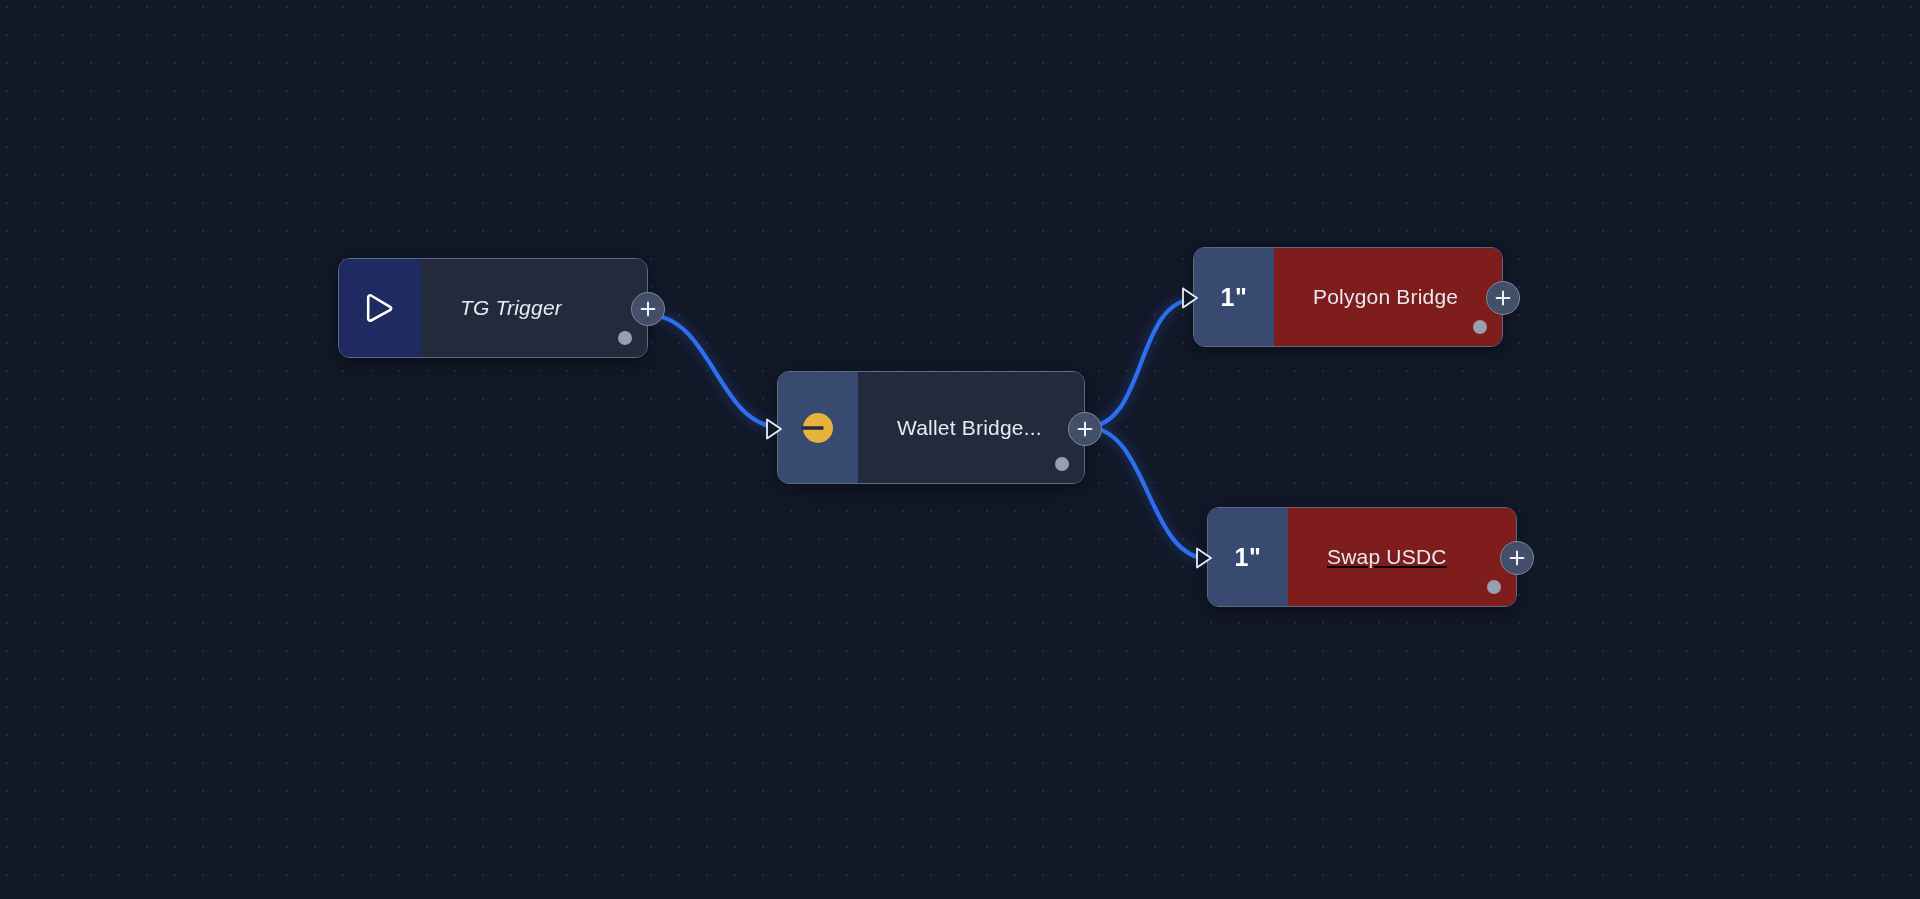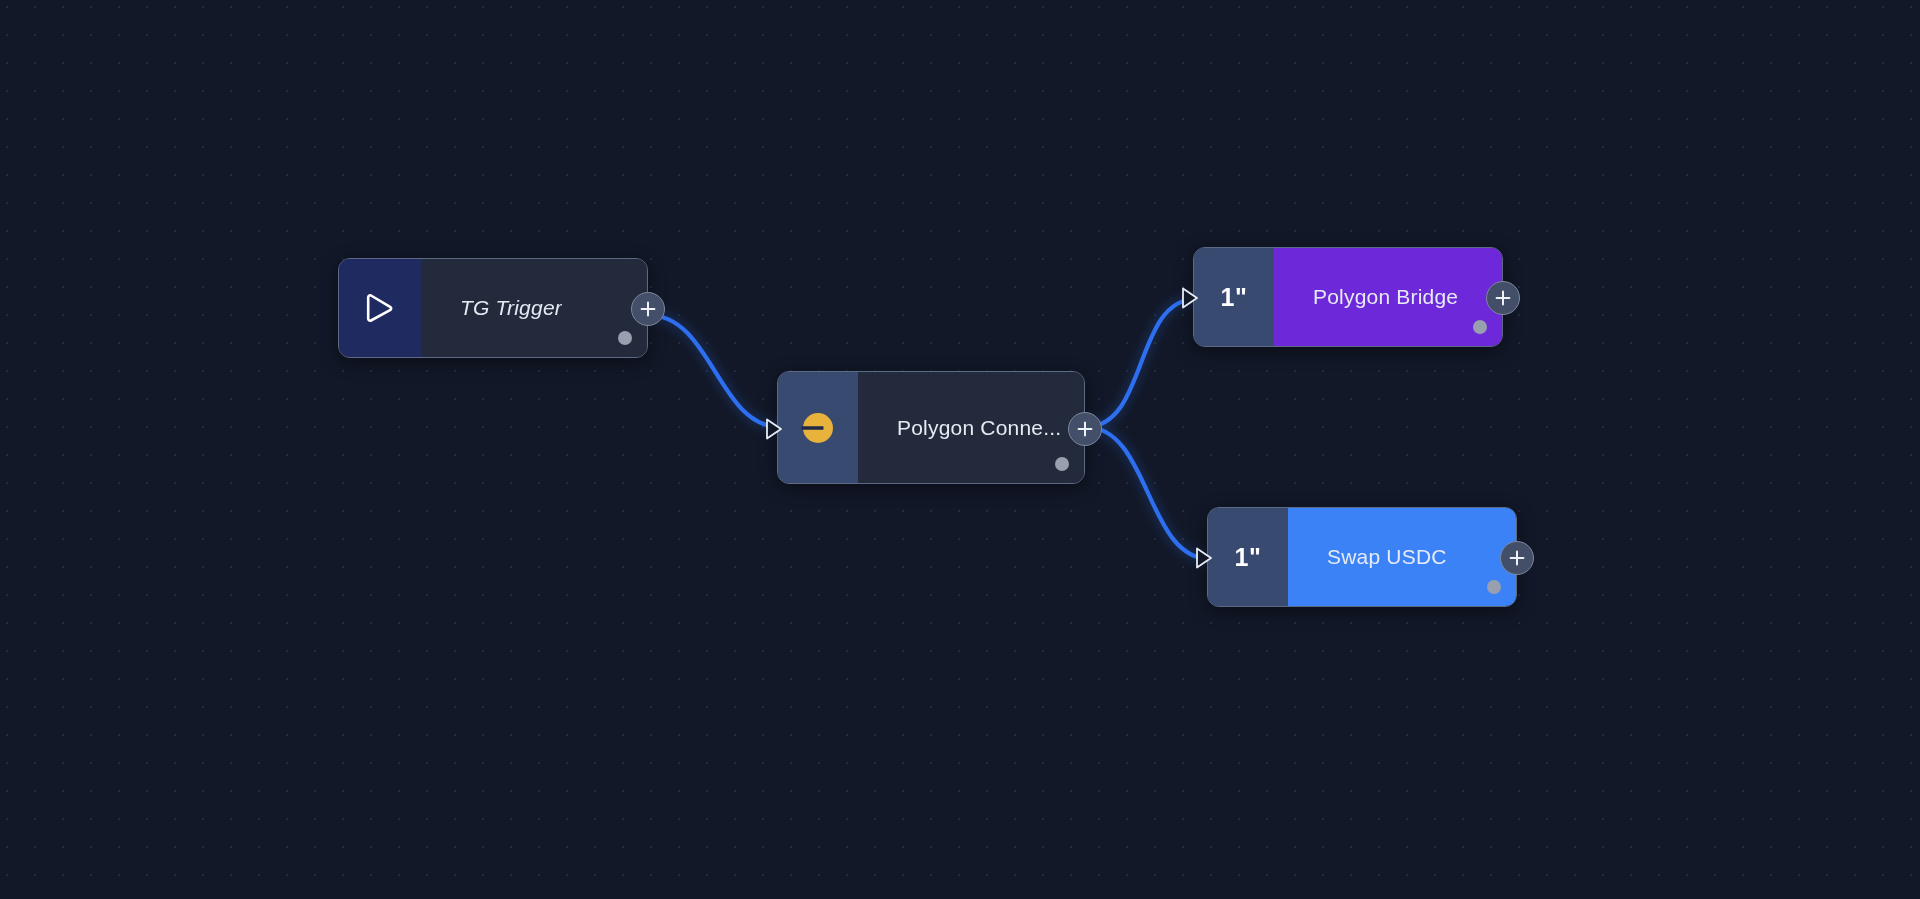--- a/index.html
+++ b/index.html
@@ -164,58 +164,58 @@
       <div class="node" style="left: 777px; top: 371px; width: 308px; height: 113px; border-color: rgb(93, 106, 133);">
         <div class="node-icon" style="width: 80px; background: rgb(57, 74, 113);">
           <span class="glyph-coin">
             <svg width="38" height="38" viewBox="0 0 38 38">
               <circle cx="19" cy="19" r="15" fill="#e8b33c"></circle>
               <rect x="2.5" y="17.2" width="22" height="3.6" rx="0.6" fill="#1f2a4a"></rect>
             </svg>
           </span>
         </div>
         <div class="node-body" style="background: rgb(34, 42, 60);">
-          <span class="node-label" style="color: rgb(230, 234, 243); margin-left: 39px;">Polygon Conne...</span>
+          <span class="node-label" style="color: rgb(230, 234, 243); margin-left: 39px;">Wallet Bridge...</span>
           <span class="status-dot" style="background: rgb(152, 160, 175); right: 15px; bottom: 12px;"></span>
         </div>
         <div class="port-add" style="background: rgb(67, 79, 104); border-color: rgb(125, 135, 156); right: -18px; top: 39.5px;">
           <svg width="16" height="16" viewBox="0 0 16 16">
             <path d="M8 1.6 V14.4 M1.6 8 H14.4" stroke="#eef1f7" stroke-width="2" stroke-linecap="round"></path>
           </svg>
         </div>
         <div class="port-in" style="left: -15px; top: 43.5px;">
           <svg width="22" height="26" viewBox="0 0 22 26">
             <path d="M4 3.5 L18 13 L4 22.5 Z" fill="#111827" stroke="#e9ecf4" stroke-width="1.8" stroke-linejoin="round"></path>
           </svg>
         </div>
       </div>
       <div class="node" style="left: 1193px; top: 247px; width: 310px; height: 100px; border-color: rgb(93, 106, 133);">
         <div class="node-icon" style="width: 80px; background: rgb(57, 74, 113);">
           <span class="glyph-oneinch">1"</span>
         </div>
-        <div class="node-body" style="background: #6d28d9;">
+        <div class="node-body" style="background: #7f1d1d;">
           <span class="node-label" style="color: rgb(230, 234, 243); margin-left: 39px;">Polygon Bridge</span>
           <span class="status-dot" style="background: rgb(152, 160, 175); right: 15px; bottom: 12px;"></span>
         </div>
         <div class="port-add" style="background: rgb(67, 79, 104); border-color: rgb(125, 135, 156); right: -18px; top: 33px;">
           <svg width="16" height="16" viewBox="0 0 16 16">
             <path d="M8 1.6 V14.4 M1.6 8 H14.4" stroke="#eef1f7" stroke-width="2" stroke-linecap="round"></path>
           </svg>
         </div>
         <div class="port-in" style="left: -15px; top: 37px;">
           <svg width="22" height="26" viewBox="0 0 22 26">
             <path d="M4 3.5 L18 13 L4 22.5 Z" fill="#111827" stroke="#e9ecf4" stroke-width="1.8" stroke-linejoin="round"></path>
           </svg>
         </div>
       </div>
       <div class="node" style="left: 1207px; top: 507px; width: 310px; height: 100px; border-color: rgb(93, 106, 133);">
         <div class="node-icon" style="width: 80px; background: rgb(57, 74, 113);">
           <span class="glyph-oneinch">1"</span>
         </div>
-        <div class="node-body" style="background: #3b82f6;">
+        <div class="node-body" style="background: #7f1d1d; text-decoration: underline;">
           <span class="node-label" style="color: rgb(230, 234, 243); margin-left: 39px;">Swap USDC</span>
           <span class="status-dot" style="background: rgb(152, 160, 175); right: 15px; bottom: 12px;"></span>
         </div>
         <div class="port-add" style="background: rgb(67, 79, 104); border-color: rgb(125, 135, 156); right: -18px; top: 33px;">
           <svg width="16" height="16" viewBox="0 0 16 16">
             <path d="M8 1.6 V14.4 M1.6 8 H14.4" stroke="#eef1f7" stroke-width="2" stroke-linecap="round"></path>
           </svg>
         </div>
         <div class="port-in" style="left: -15px; top: 37px;">
           <svg width="22" height="26" viewBox="0 0 22 26">

